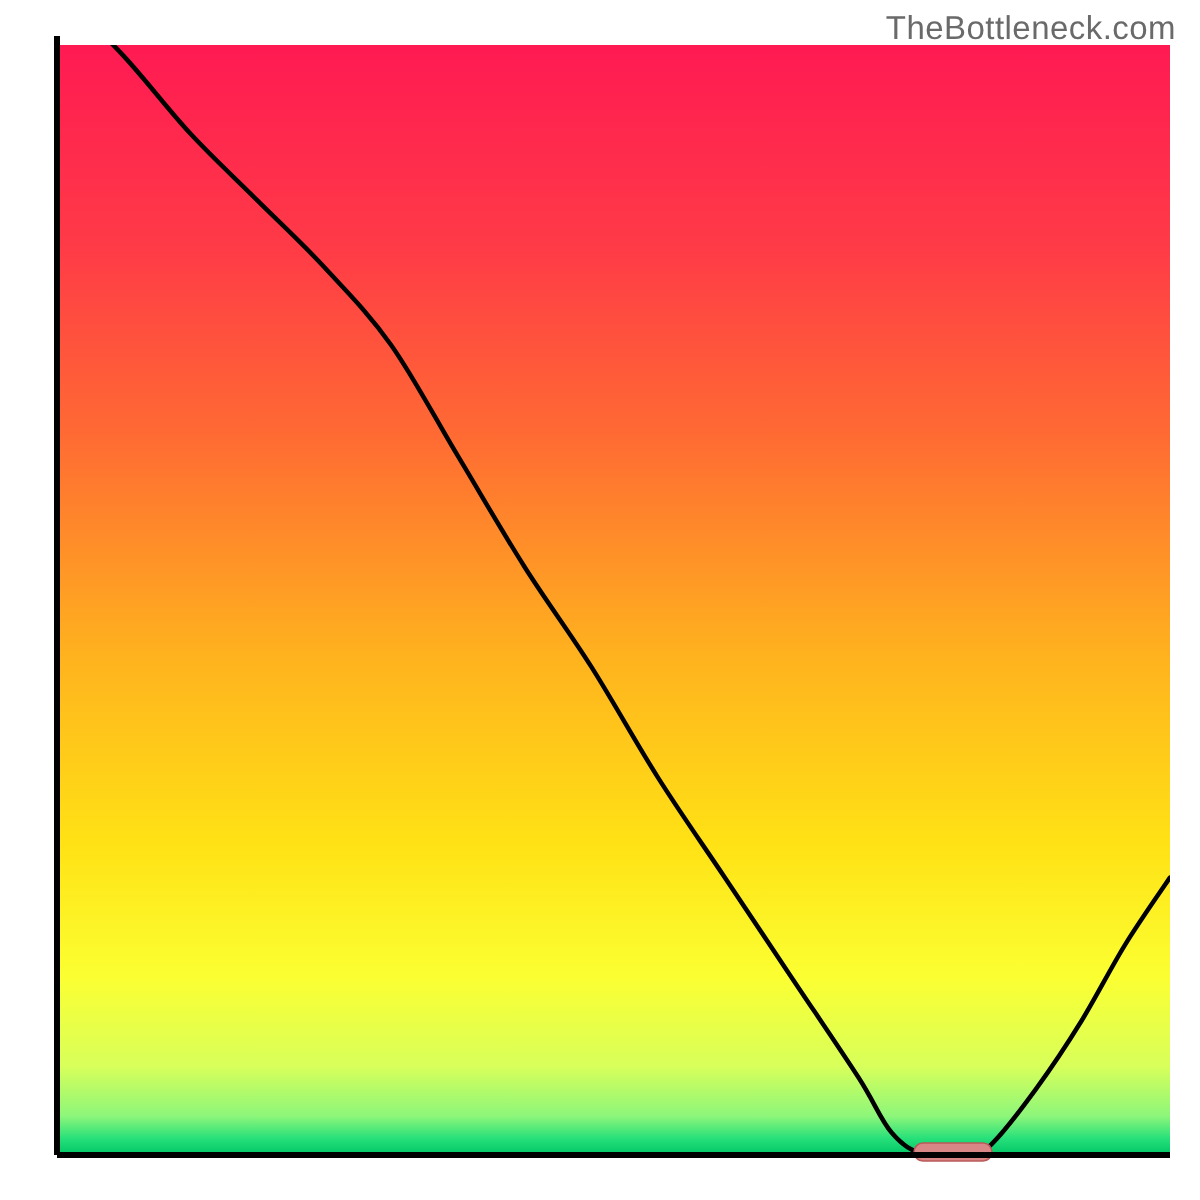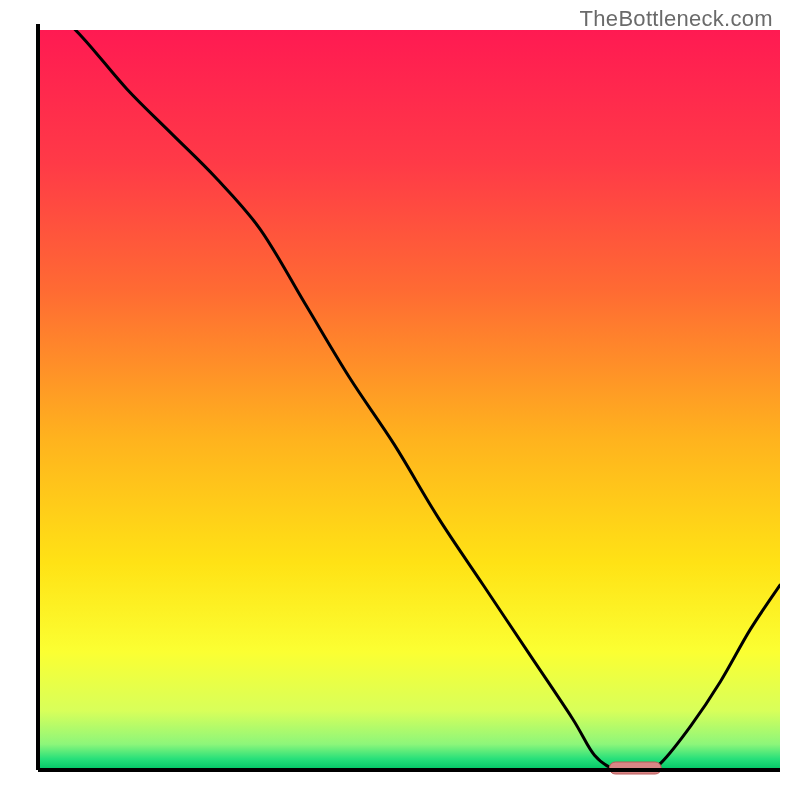--- a/index.html
+++ b/index.html
@@ -11,21 +11,21 @@
     font-family: Arial, Helvetica, sans-serif;
   }
   .wrap {
     position: relative;
     width: 800px;
     height: 800px;
   }
   .attribution {
     position: absolute;
     top: 6px;
-    right: 27px;
+    right: 16px;
     font-size: 22px;
     font-weight: 500;
     color: #6a6a6a;
     letter-spacing: 0.3px;
   }
   svg {
     display: block;
   }
 </style>
 </head>

